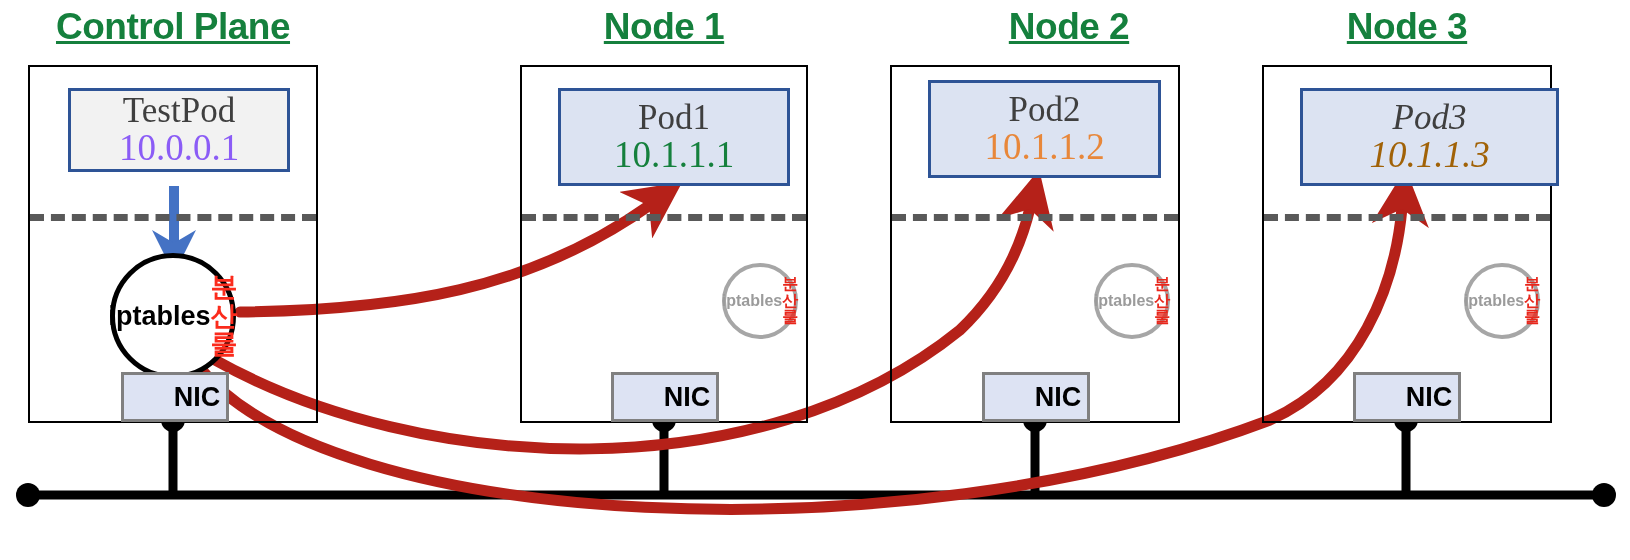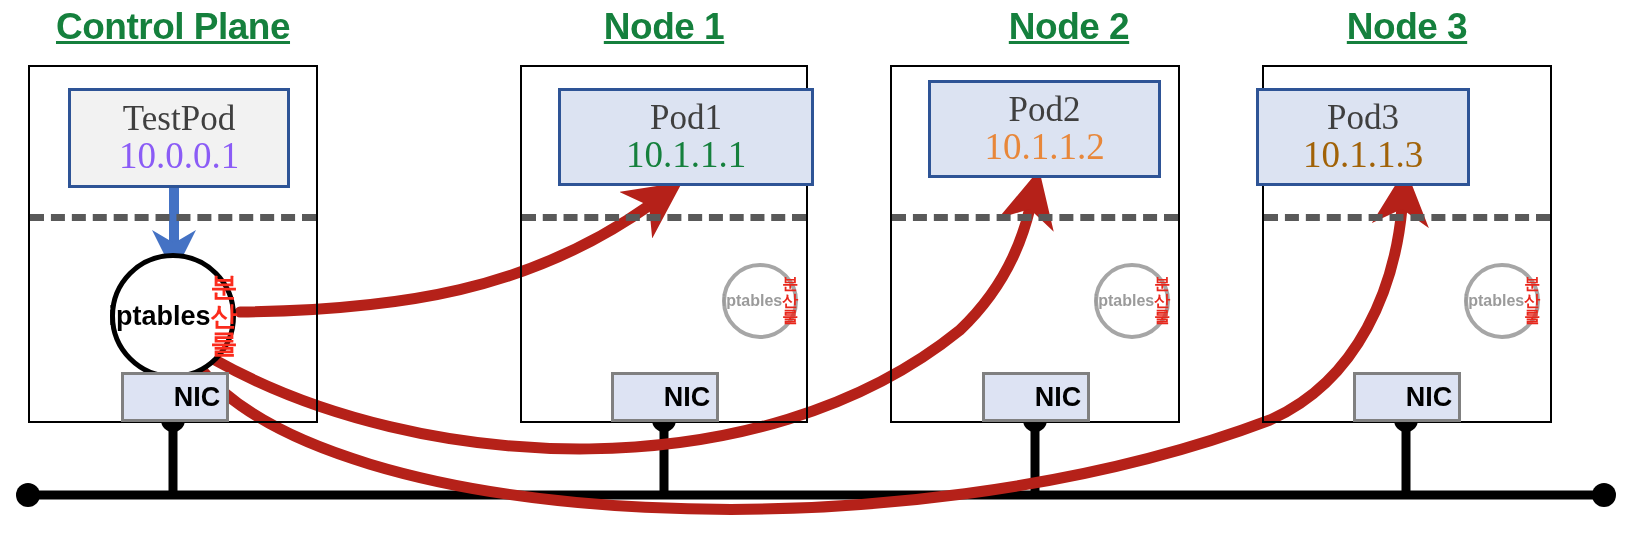--- a/index.html
+++ b/index.html
@@ -167,36 +167,36 @@
 <div class="node-box" style="left:28px; top:65px; width:290px; height:358px;"></div>
 <div class="node-box" style="left:520px; top:65px; width:288px; height:358px;"></div>
 <div class="node-box" style="left:890px; top:65px; width:290px; height:358px;"></div>
 <div class="node-box" style="left:1262px; top:65px; width:290px; height:358px;"></div>
 
 <div class="dashed-line" style="left:30px; top:214px; width:286px;"></div>
 <div class="dashed-line" style="left:522px; top:214px; width:284px;"></div>
 <div class="dashed-line" style="left:892px; top:214px; width:286px;"></div>
 <div class="dashed-line" style="left:1264px; top:214px; width:286px;"></div>
 
-<div class="pod-box" style="left:68px; top:88px; width:222px; height:100px; background:#f2f2f2;">
+<div class="pod-box" style="left:68px; top:88px; width:222px; height:84px; background:#f2f2f2;">
   <span class="pod-name">TestPod</span>
   <span class="pod-ip" style="color:#8b5cf6;">10.0.0.1</span>
 </div>
 
-<div class="pod-box" style="left:558px; top:88px; width:256px; height:98px; background:#dce3f2;">
+<div class="pod-box" style="left:558px; top:88px; width:232px; height:98px; background:#dce3f2;">
   <span class="pod-name">Pod1</span>
   <span class="pod-ip" style="color:#15803d;">10.1.1.1</span>
 </div>
 
 <div class="pod-box" style="left:928px; top:80px; width:233px; height:98px; background:#dce3f2;">
   <span class="pod-name">Pod2</span>
   <span class="pod-ip" style="color:#e8873a;">10.1.1.2</span>
 </div>
 
-<div class="pod-box" style="left:1256px; top:88px; width:214px; height:98px; background:#dce3f2;">
+<div class="pod-box" style="left:1300px; top:88px; width:259px; height:98px; background:#dce3f2;font-style:italic;">
   <span class="pod-name">Pod3</span>
   <span class="pod-ip" style="color:#a16207;">10.1.1.3</span>
 </div>
 
 <div class="ipt-circle main" style="left:110px; top:253px; width:126px; height:126px;">
   <span class="ipt-label">iptables</span>
   <span class="ipt-rule">분산룰</span>
 </div>
 
 <div class="ipt-circle ghost" style="left:722px; top:263px; width:76px; height:76px;">

